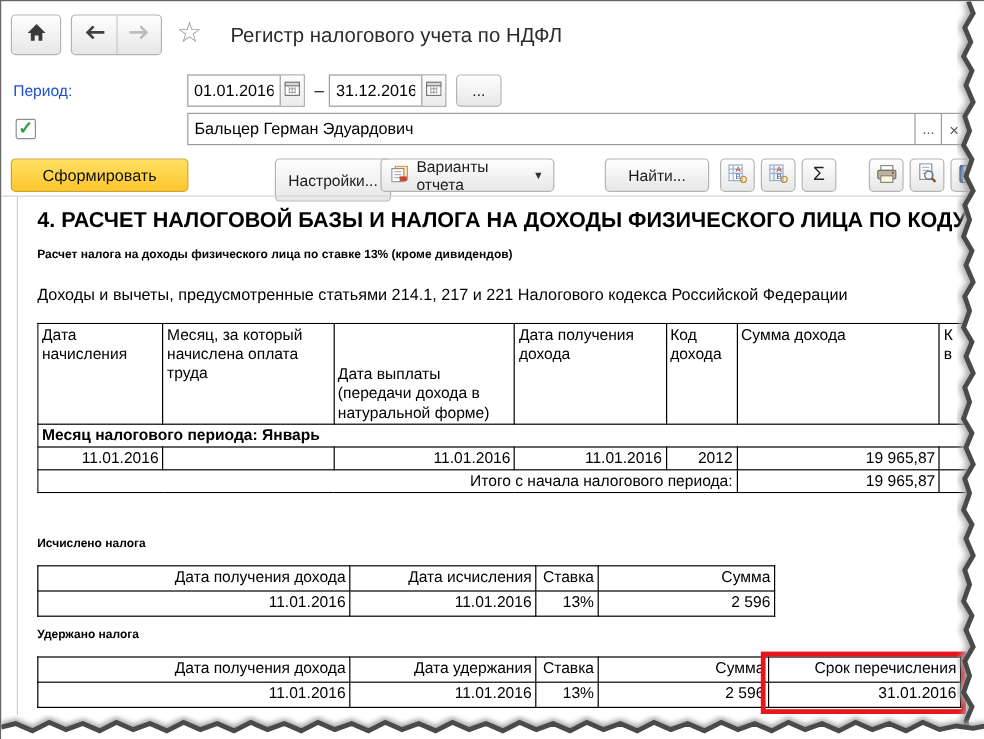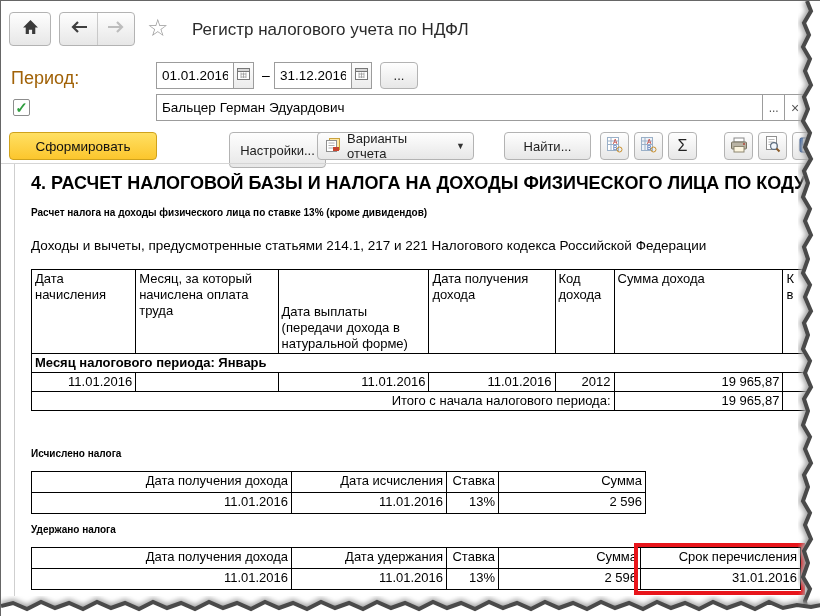--- a/index.html
+++ b/index.html
@@ -18,21 +18,21 @@
     background:linear-gradient(#fefefe,#e7e7e7);
     font-size:13px; color:#1c1c1c; cursor:default;
   }
   .navgroup { display:flex; border:1px solid #b3b3b3; border-radius:4px;
     background:linear-gradient(#fefefe,#e7e7e7); overflow:hidden; }
   .navgroup .half { width:37px; height:32px; display:flex; align-items:center; justify-content:center; }
   .navgroup .half + .half { border-left:1px solid #c9c9c9; }
   .star { font-size:24px; color:#9a9a9a; line-height:1; }
   .wintitle { font-size:17px; color:#2b2b2b; white-space:nowrap; }
 
-  .lbl { font-size:18px; color:#a16207; }
+  .lbl { font-size:13px; color:#1d4ed8; }
   .fieldbox { display:flex; align-items:stretch; border:1px solid #9c9c9c; background:#fff; height:27px; }
   .fieldbox input { border:none; outline:none; font:13.5px "Liberation Sans",sans-serif; padding:0 5px; width:100%; background:transparent; }
   .seg { display:flex; align-items:center; justify-content:center; border-left:1px solid #9c9c9c; color:#555; font-size:12px; }
   .calbtn { width:25px; background:linear-gradient(#fdfdfd,#ececec); }
   .dash { font-size:14px; color:#000; }
   .checkbox { width:17px; height:17px; border:1px solid #8d8d8d; background:#fff; border-radius:2px;
     display:flex; align-items:center; justify-content:center; font-size:15px; font-weight:bold; color:#2f9e3f; line-height:1; }
 
   .genbtn {
     display:flex; align-items:center; justify-content:center;
@@ -148,21 +148,21 @@
 </div>
 
 <div class="abs genbtn" style="left:8px;top:131px;width:148px;height:28px;">
   <span>Сформировать</span>
 </div>
 
 <div class="abs btn1c" style="left:228px;top:131px;width:97px;height:36px;">
   <span>Настройки...</span>
 </div>
 
-<div class="abs btn1c dropbtn" style="left:316px;top:131px;width:157px;height:28px;">
+<div class="abs btn1c dropbtn" style="left:316px;top:131px;width:145px;height:28px;">
   <span>
     <svg width="15" height="14" viewBox="0 0 15 14">
         <rect x="3.5" y="0.5" width="10" height="11" fill="#ffe9a8" stroke="#c9a23e"></rect>
         <rect x="0.5" y="2.5" width="10" height="11" fill="#fff" stroke="#8f8f8f"></rect>
         <path d="M2.5 5 H8.5 M2.5 7.5 H8.5 M2.5 10 H8.5" stroke="#b0b0b0"></path>
         <rect x="7" y="9" width="6" height="4" fill="#c7442e"></rect>
       </svg>
   </span>
   <span>Варианты отчета</span>
   <span class="caret">▼</span>

